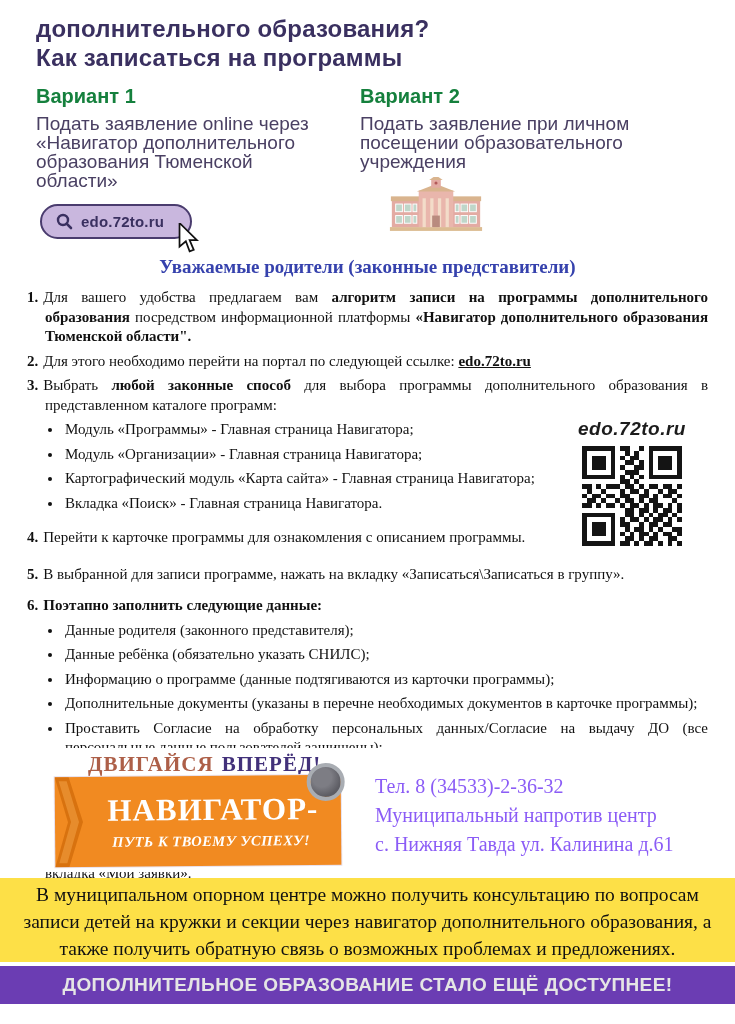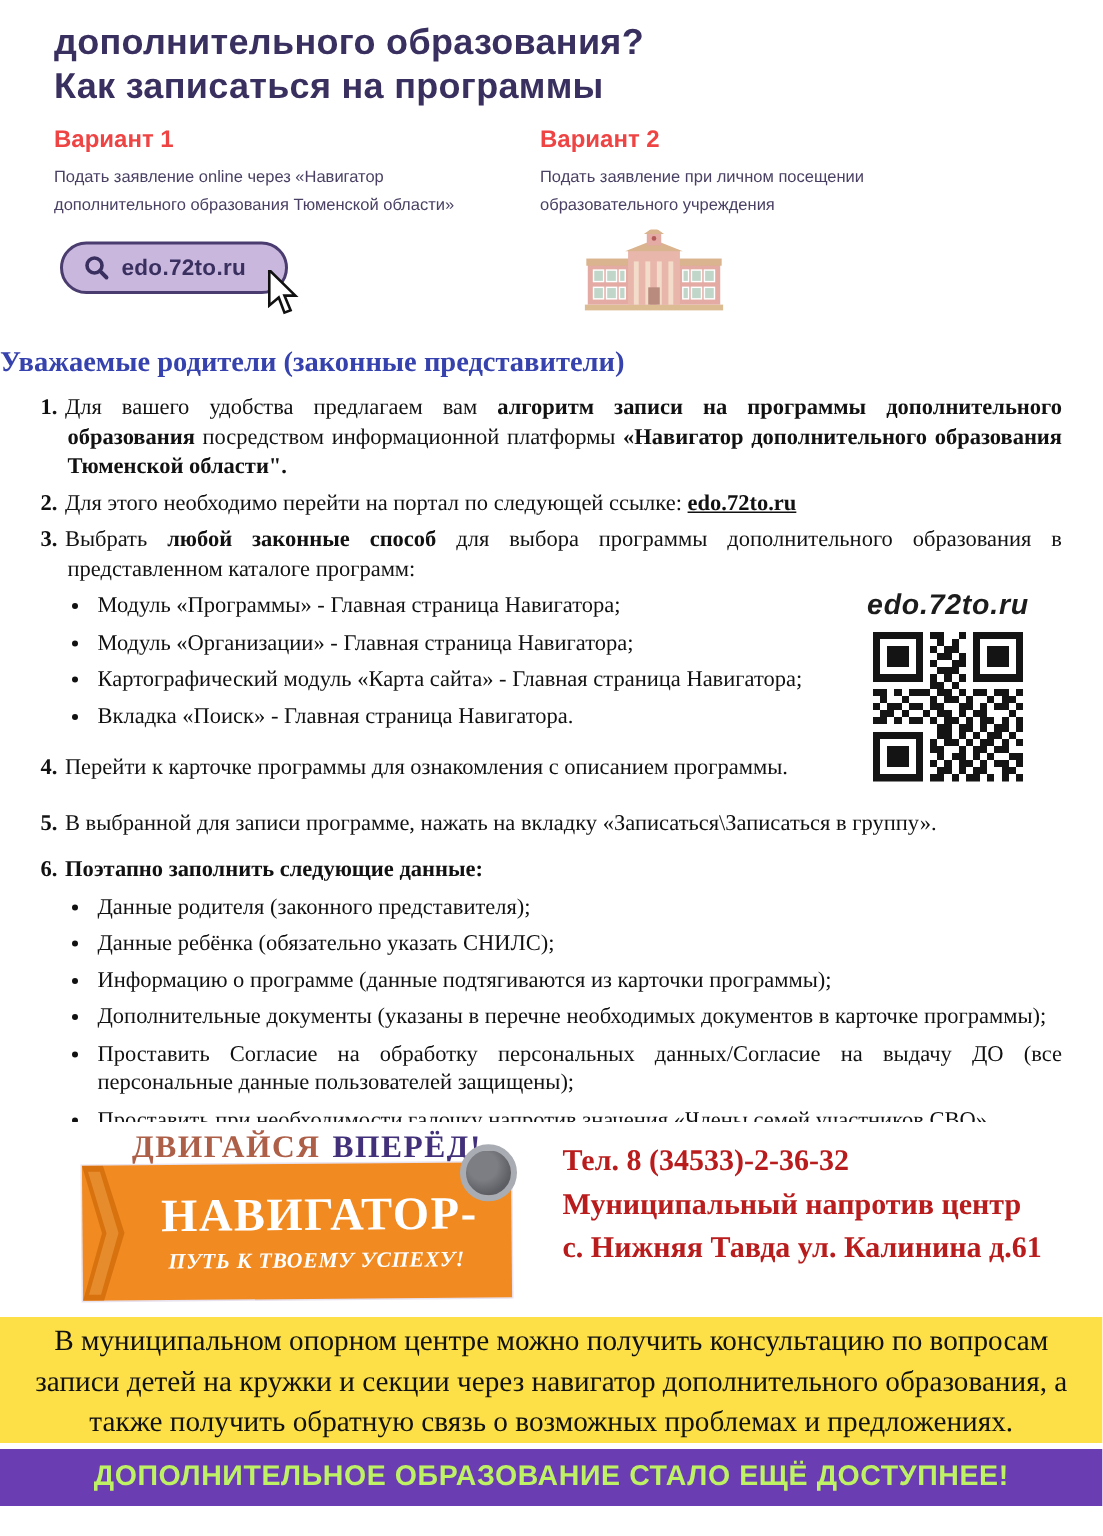--- a/index.html
+++ b/index.html
@@ -8,36 +8,36 @@
     width:735px; height:1024px; position:relative; overflow:hidden;
     font-family:"Liberation Serif", serif; color:#111;
   }
 
   
   .header { padding:14px 28px 0 36px; font-family:"Liberation Sans", sans-serif; }
   .title { font-weight:bold; font-size:24px; line-height:29px; color:#3a3060; letter-spacing:.2px; }
   .variants { display:flex; margin-top:13px; }
   .variant-col1 { width:324px; }
   .variant-col2 { width:330px; }
-  .v-label { font-weight:bold; font-size:16px; color:#ef4444; margin-bottom:6px; }
-  .v-desc  { font-size:11px; line-height:19px; color:#4a4063; max-width:285px; }
+  .v-label { font-weight:bold; font-size:20px; color:#15803d; margin-bottom:6px; }
+  .v-desc  { font-size:19px; line-height:19px; color:#4a4063; max-width:285px; }
 
   .pill {
     position:relative; display:inline-flex; align-items:center; gap:8px;
     margin-top:14px; margin-left:4px; padding:7px 26px 7px 14px;
     background:#c9b7de; border:2.5px solid #4a3c6e; border-radius:20px;
   }
   .pill-text { font-weight:bold; font-size:15px; color:#3a3060; letter-spacing:.2px; }
   .cursor { position:absolute; right:-12px; bottom:-16px; }
 
   .building { margin:6px 0 0 28px; }
 
   
   .greeting {
-    margin-top:17px; text-align:left;
+    margin-top:17px; text-align:center;
     font-family:"Liberation Serif", serif; font-weight:bold;
     font-size:19px; color:#3642ad;
   }
 
   
   .steps { margin:10px 27px 0 27px; font-size:15px; line-height:1.3; text-align:justify; }
   .step { padding-left:18px; text-indent:-18px; margin-top:5px; }
   .step .num { margin-right:5px; }
   .step-8 .num { margin-right:0; }
   .bd { font-weight:bold; }
@@ -75,37 +75,37 @@
     position:absolute; left:38px; top:57px; width:236px; text-align:center;
     font-family:"Liberation Serif", serif; font-weight:bold; font-style:italic;
     font-size:14.5px; color:#ffffff; letter-spacing:.5px;
   }
   .pin {
     position:absolute; right:-4px; top:-12px; width:38px; height:38px; border-radius:50%;
     background:radial-gradient(circle at 38% 35%, #7d7d84 0 35%, #5d5d64 70%);
     border:4px solid #a9adb3;
   }
   .contacts {
-    position:absolute; left:375px; top:12px;
-    font-family:"Liberation Serif", serif; font-weight:bold;
-    font-size:20px; line-height:29px; color:#b91c1c;
+    position:absolute; left:375px; top:24px;
+    font-family:"Liberation Serif", serif; font-weight:normal;
+    font-size:20px; line-height:29px; color:#8b5cf6;
   }
 
   
   .closing {
     position:absolute; top:878px; left:0; width:735px; height:84px; background:#fde047;
     font-size:19.5px; line-height:1.38; text-align:center; padding:4px 12px 0 12px;
   }
   .footer-bar {
     position:absolute; top:966px; left:0; width:735px; height:38px;
     background:#6b3db3; display:flex; align-items:center; justify-content:center;
   }
   .footer-bar span {
     font-family:"Liberation Sans", sans-serif; font-weight:bold;
-    font-size:19px; color:#bef264; letter-spacing:.4px;
+    font-size:19px; color:#e5e5e5; letter-spacing:.4px;
   }
 </style>
 </head>
 <body>
 
 <div class="header">
   <div class="title">
     <div>дополнительного образования?</div>
     <div>Как записаться на программы</div>
   </div>

